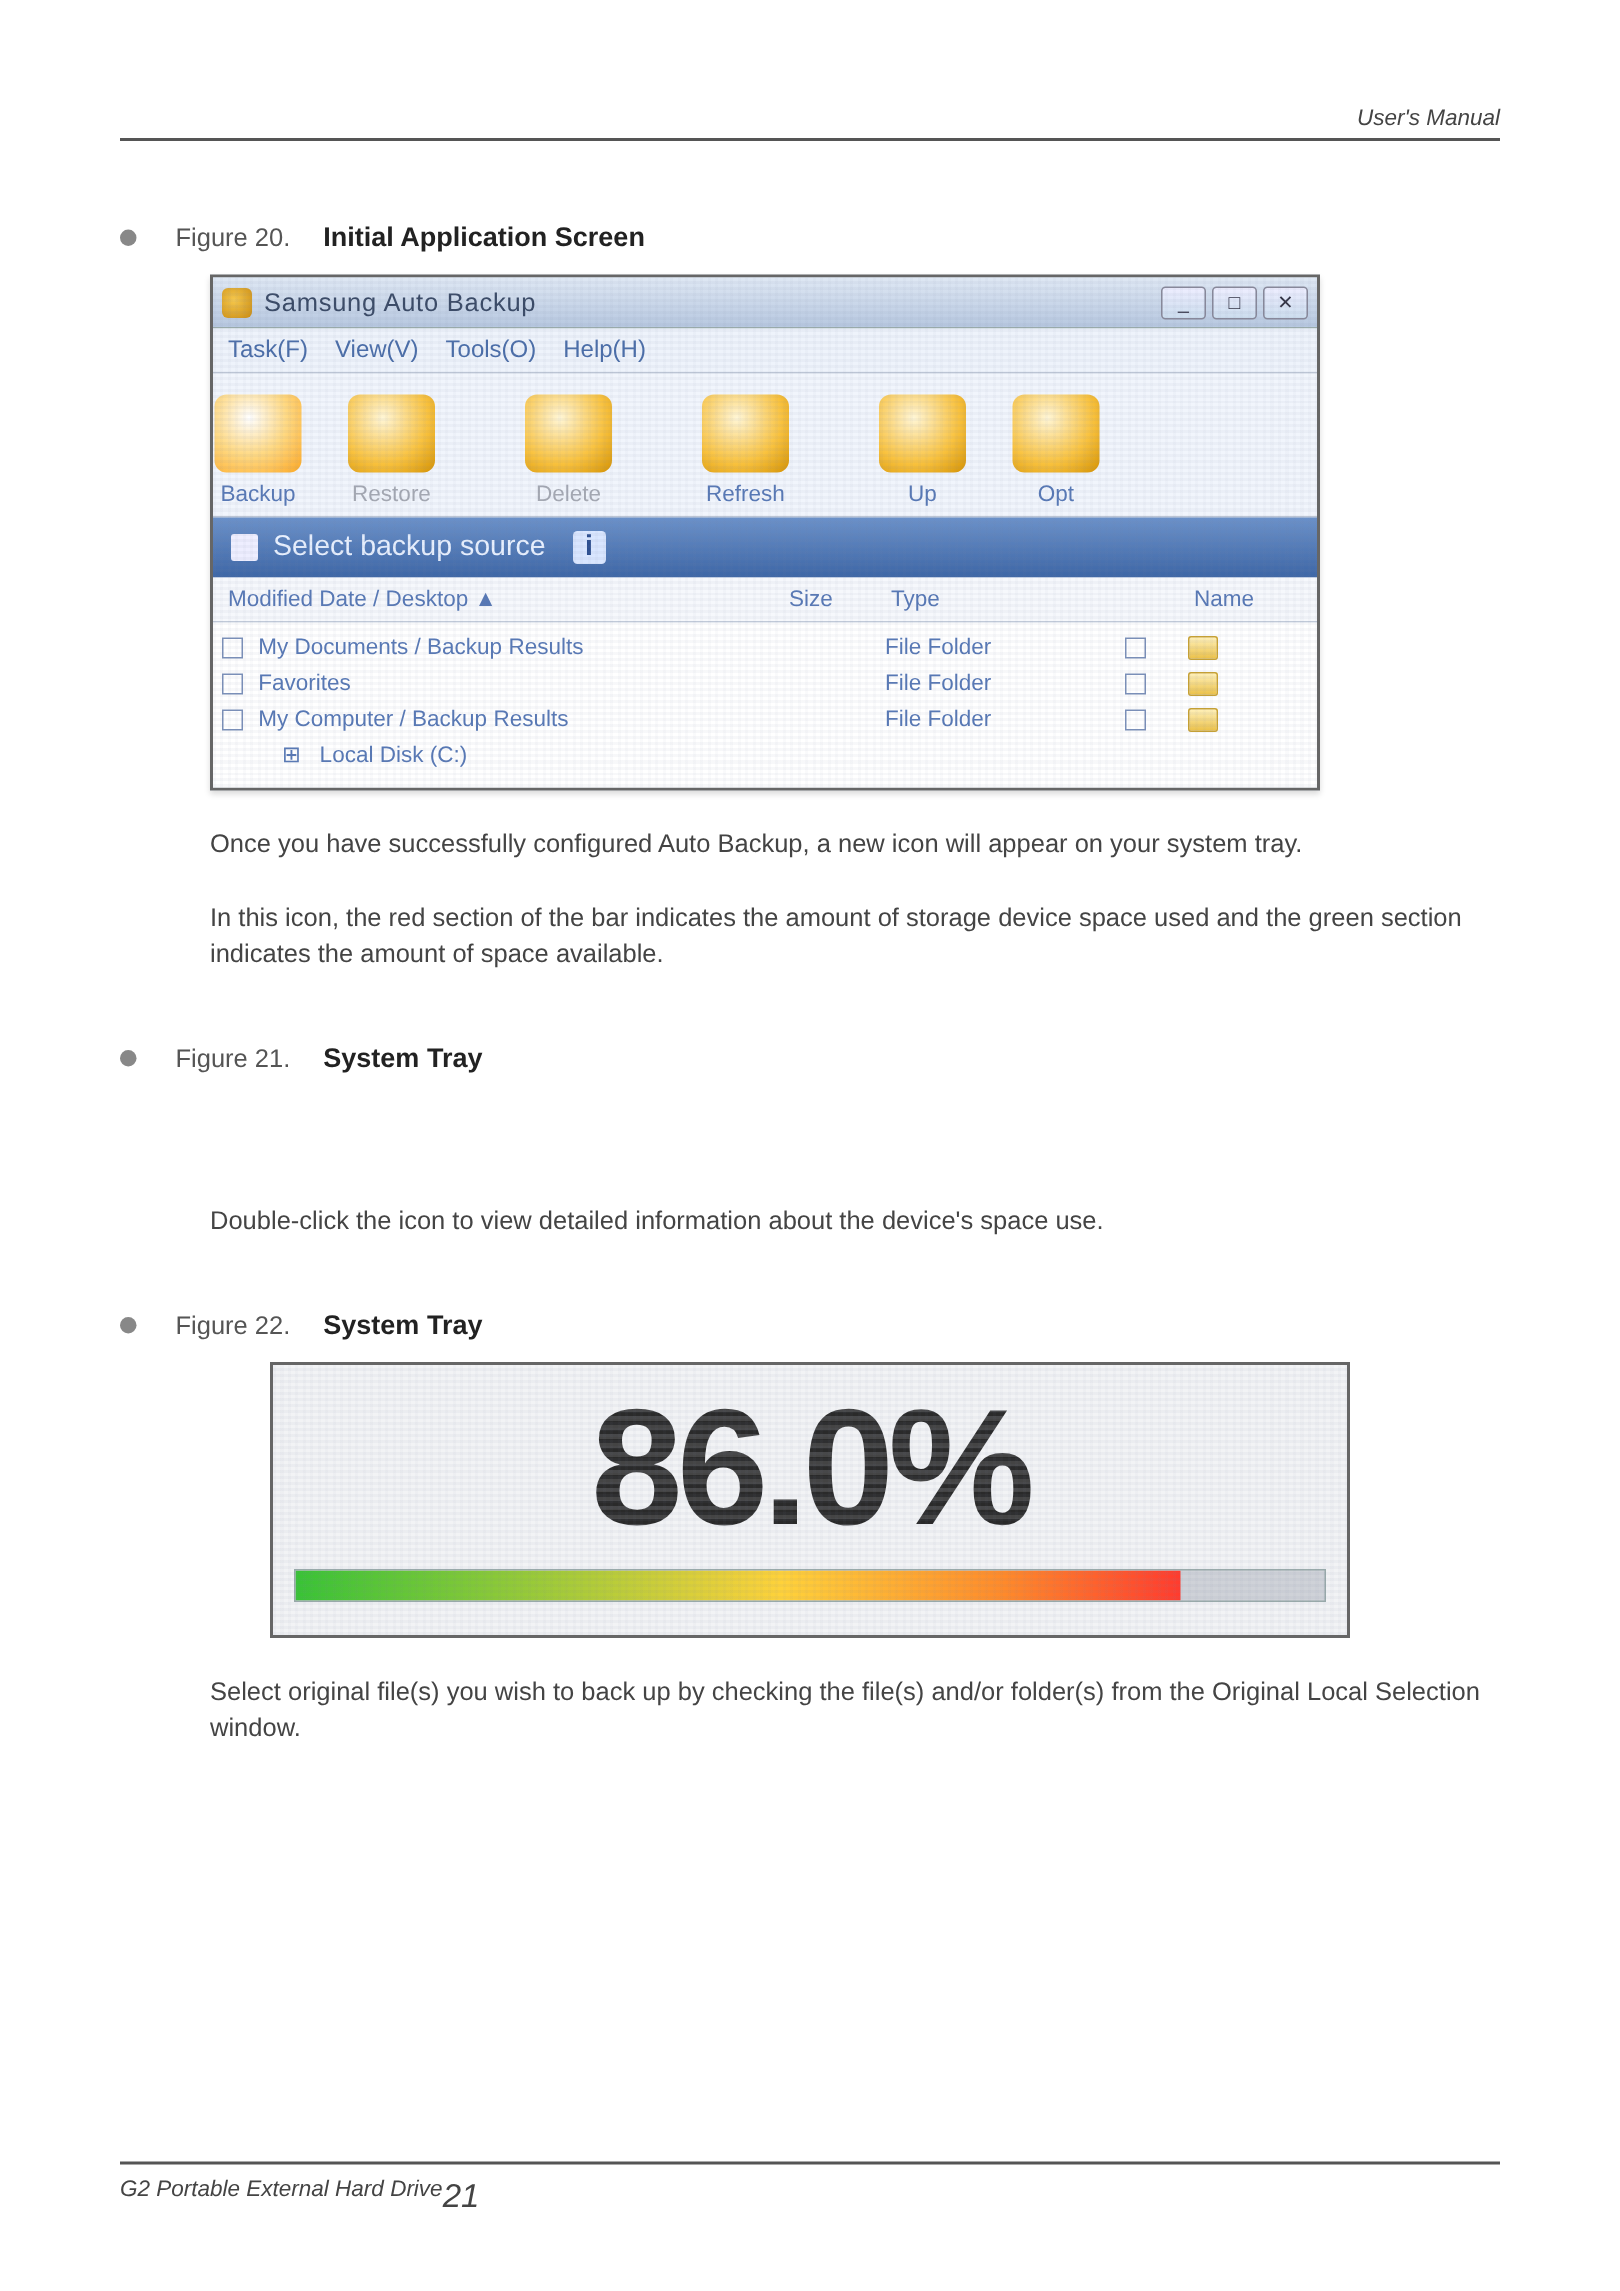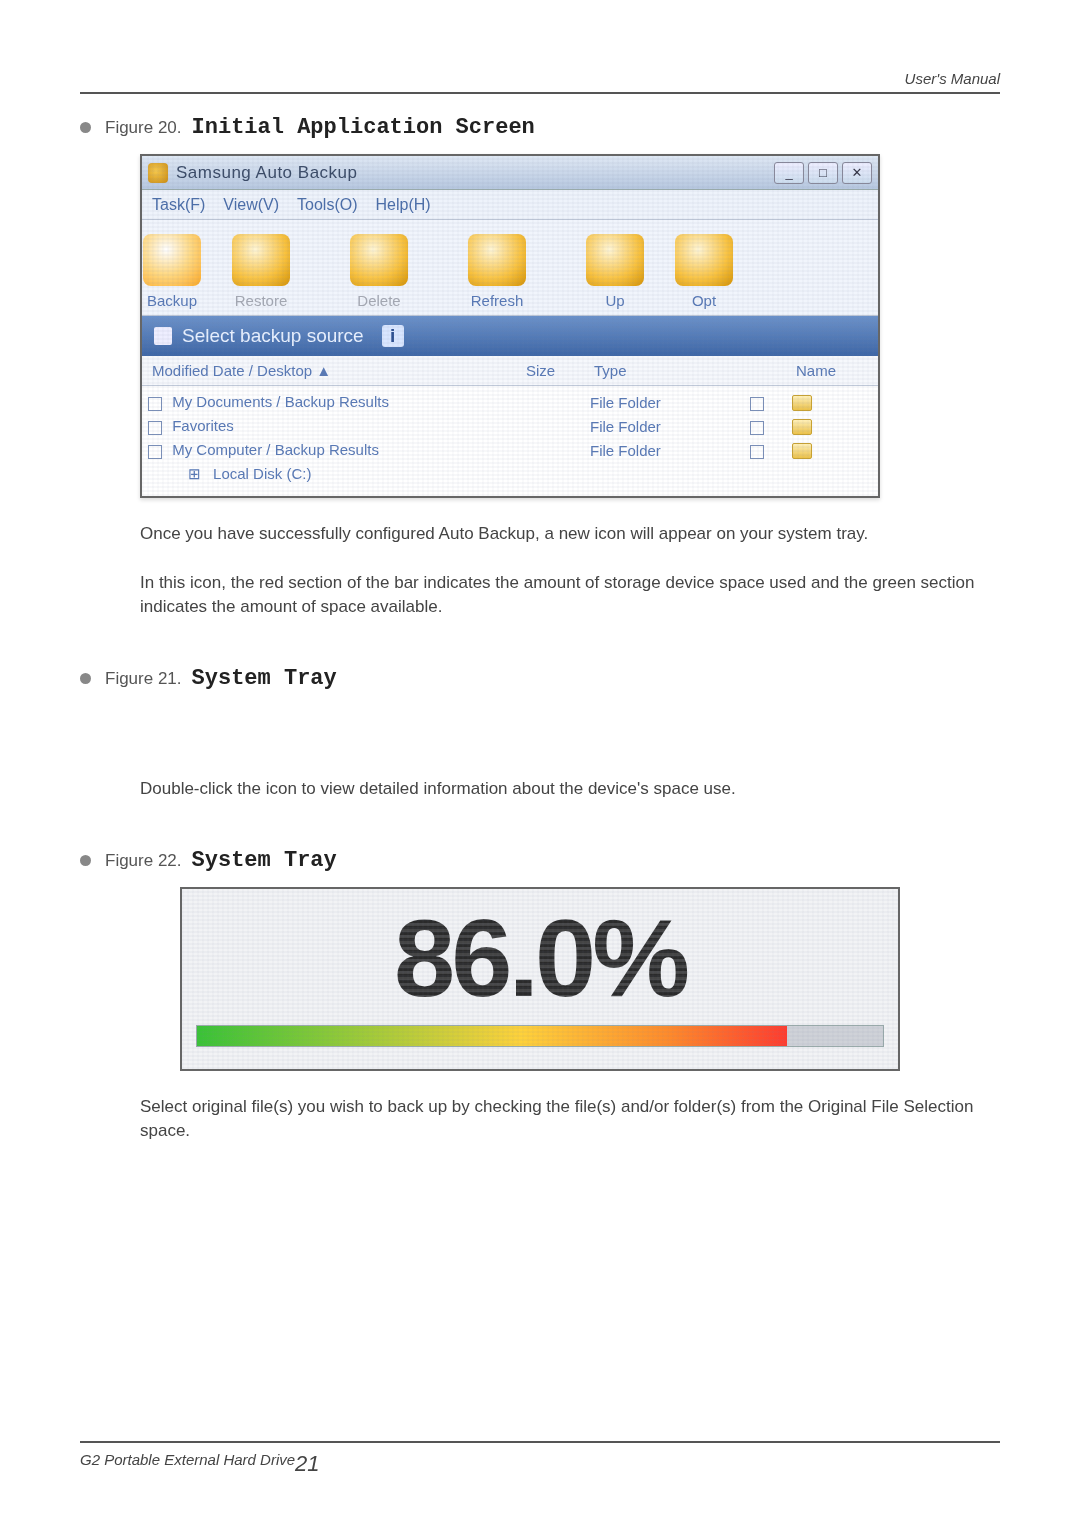--- a/index.html
+++ b/index.html
@@ -10,54 +10,53 @@
       font-family: Arial, Helvetica, sans-serif;
       color: #333;
       position: relative;
     }
     .page {
       padding: 70px 80px 50px 80px;
     }
     .header-bar {
       border-bottom: 2px solid #555;
       padding-bottom: 4px;
-      margin-bottom: 21px;
+      margin-bottom: 54px;
       text-align: right;
     }
     .header-text {
       font-style: italic;
       font-size: 15px;
       color: #444;
     }
     .figure-heading {
       display: flex;
       align-items: baseline;
-      gap: 10px;
+      gap: 22px;
       margin-bottom: 14px;
       text-align: center;
     }
     .dot {
       width: 11px;
       height: 11px;
       border-radius: 50%;
       background: #888;
       display: inline-block;
       margin-right: 4px;
       vertical-align: middle;
       flex-shrink: 0;
     }
     .fig-label {
       font-size: 17px;
       color: #555;
     }
     .fig-title {
-      font-size: 22px;
+      font-size: 18px;
       font-weight: bold;
       color: #222;
-      font-family: Liberation Mono, monospace;
     }
     .body-text {
       font-size: 17px;
       color: #444;
       line-height: 1.45;
       margin: 24px 0 18px 60px;
       max-width: 900px;
     }
 
     
@@ -393,19 +392,19 @@
     <span class="fig-title">System Tray</span>
   </div>
 
   <div class="tray-widget noisy">
     <div class="pct-val">86.0%</div>
     <div class="pct-bar">
       <div class="pct-fill" style="width: 86%;"></div>
     </div>
   </div>
 
-  <p class="body-text">Select original file(s) you wish to back up by checking the file(s) and/or folder(s) from the Original File Selection space.</p>
+  <p class="body-text">Select original file(s) you wish to back up by checking the file(s) and/or folder(s) from the Original Local Selection window.</p>
 </div>
 
 <div class="footer">
   <span class="left">G2 Portable External Hard Drive</span>
   <span class="right">21</span>
 </div>
 
 </body></html>

